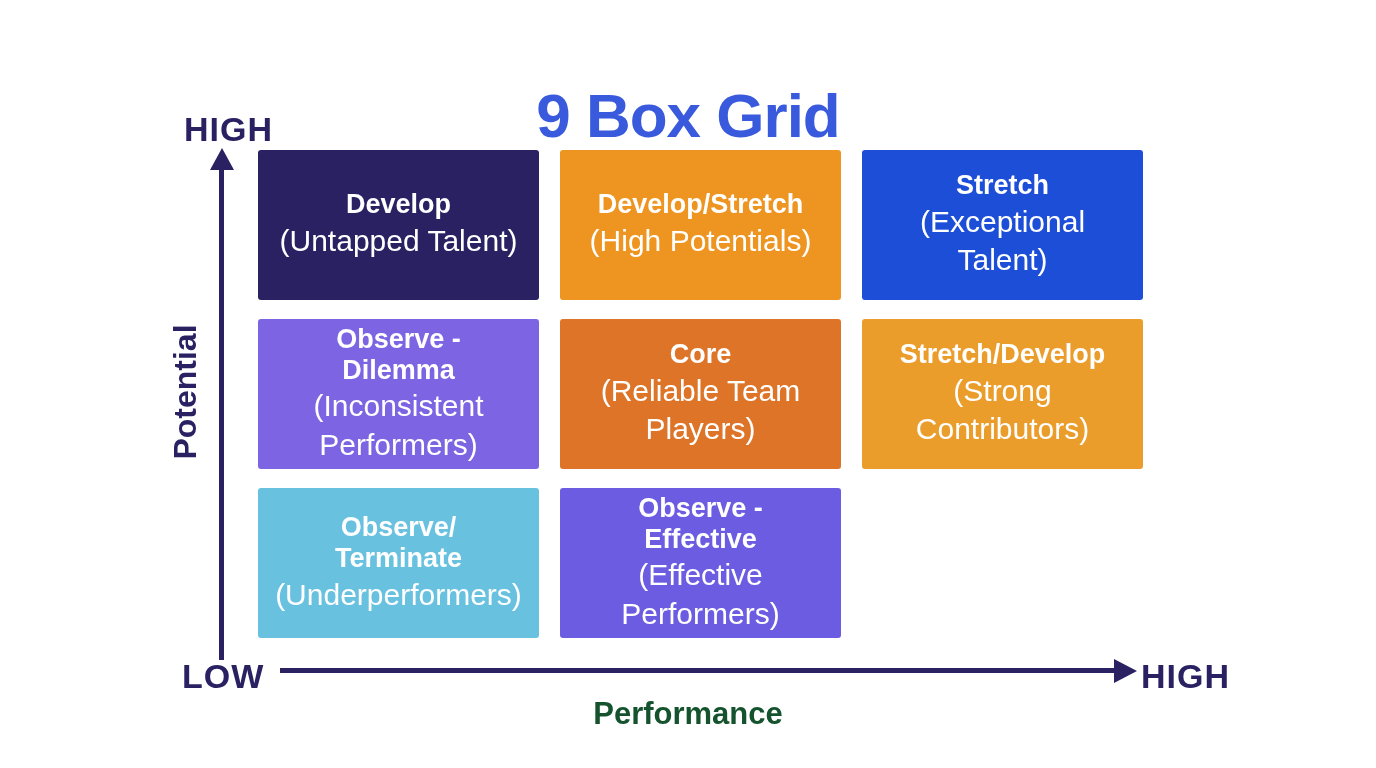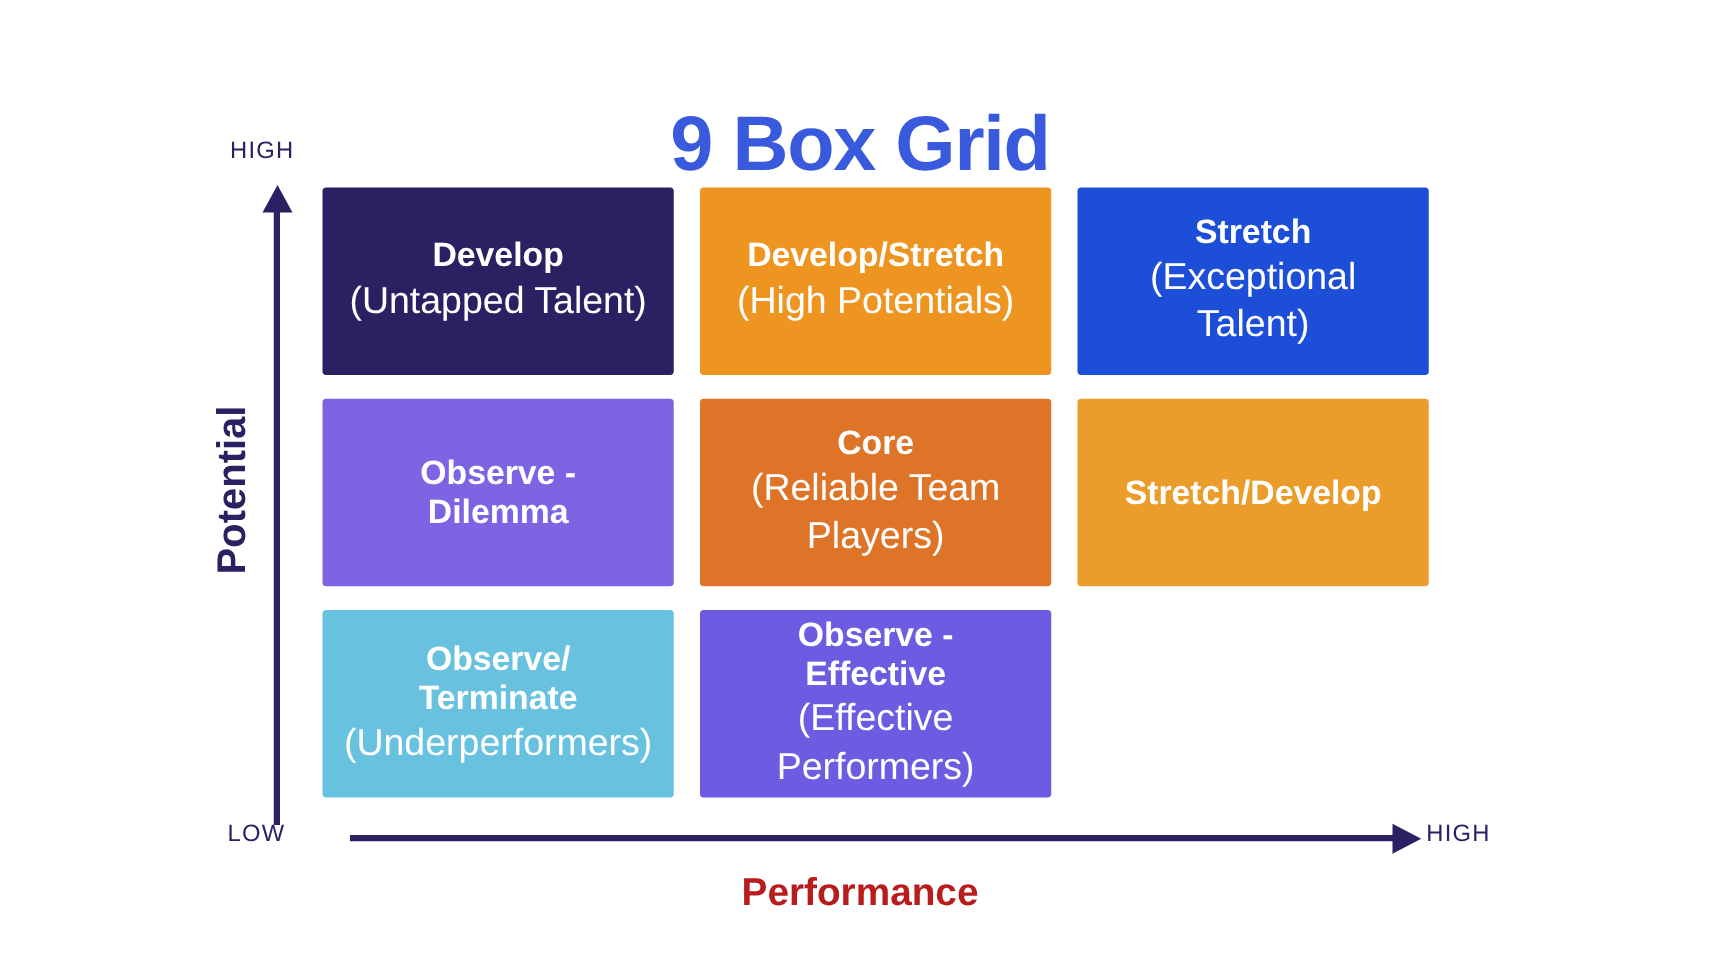--- a/index.html
+++ b/index.html
@@ -36,21 +36,21 @@
     border-left:12px solid transparent;border-right:12px solid transparent;
     border-bottom:22px solid;
   }
   .x-line{left:280px;top:668px;width:836px;height:5px;}
   .x-head{
     position:absolute;left:1114px;top:659px;width:0;height:0;
     border-top:12px solid transparent;border-bottom:12px solid transparent;
     border-left:23px solid;
   }
   .axis-tick-label{
-    position:absolute;font-weight:normal;font-size:19px;letter-spacing:1px;
+    position:absolute;font-weight:bold;font-size:34px;letter-spacing:1px;
   }
   .lbl-high-top{left:184px;top:110px;}
   .lbl-low{left:182px;top:657px;}
   .lbl-high-right{left:1141px;top:657px;}
   .lbl-potential{
     position:absolute;left:105px;top:374px;width:160px;height:36px;
     text-align:center;font-weight:bold;font-size:32px;
     transform:rotate(-90deg);
   }
   .lbl-performance{
@@ -67,21 +67,21 @@
 
   <div class="axis-tick-label lbl-high-top" style="color: rgb(42, 33, 99);">HIGH</div>
   <div class="y-head" style="border-bottom-color: rgb(42, 33, 99);"></div>
   <div class="axis-line y-line" style="background-color: rgb(42, 33, 99);"></div>
   <div class="lbl-potential" style="color: rgb(42, 33, 99);">Potential</div>
   <div class="axis-tick-label lbl-low" style="color: rgb(42, 33, 99);">LOW</div>
 
   <div class="axis-line x-line" style="background-color: rgb(42, 33, 99);"></div>
   <div class="x-head" style="border-left-color: rgb(42, 33, 99);"></div>
   <div class="axis-tick-label lbl-high-right" style="color: rgb(42, 33, 99);">HIGH</div>
-  <div class="lbl-performance" style="color: #b91c1c;">Performance</div>
+  <div class="lbl-performance" style="color: #14532d;">Performance</div>
 
   <div class="grid">
 
     <div class="cell" style="background-color: rgb(42, 33, 99);">
       <div class="cell-title">Develop</div>
       <div class="cell-sub">(Untapped Talent)</div>
     </div>
 
     <div class="cell" style="background-color: rgb(238, 148, 32);">
       <div class="cell-title">Develop/Stretch</div>
@@ -89,29 +89,32 @@
     </div>
 
     <div class="cell" style="background-color: #1d4ed8;">
       <div class="cell-title">Stretch</div>
       <div class="cell-sub">(Exceptional Talent)</div>
     </div>
 
     <div class="cell" style="background-color: rgb(124, 100, 227);">
       <div class="cell-title">Observe -
 Dilemma</div>
+      <div class="cell-sub">(Inconsistent
+Performers)</div>
     </div>
 
     <div class="cell" style="background-color: rgb(222, 116, 40);">
       <div class="cell-title">Core</div>
       <div class="cell-sub">(Reliable Team Players)</div>
     </div>
 
     <div class="cell" style="background-color: rgb(235, 157, 43);">
       <div class="cell-title">Stretch/Develop</div>
+      <div class="cell-sub">(Strong Contributors)</div>
     </div>
 
     <div class="cell" style="background-color: rgb(105, 193, 224);">
       <div class="cell-title">Observe/
 Terminate</div>
       <div class="cell-sub">(Underperformers)</div>
     </div>
 
     <div class="cell" style="background-color: rgb(107, 92, 225);">
       <div class="cell-title">Observe -

